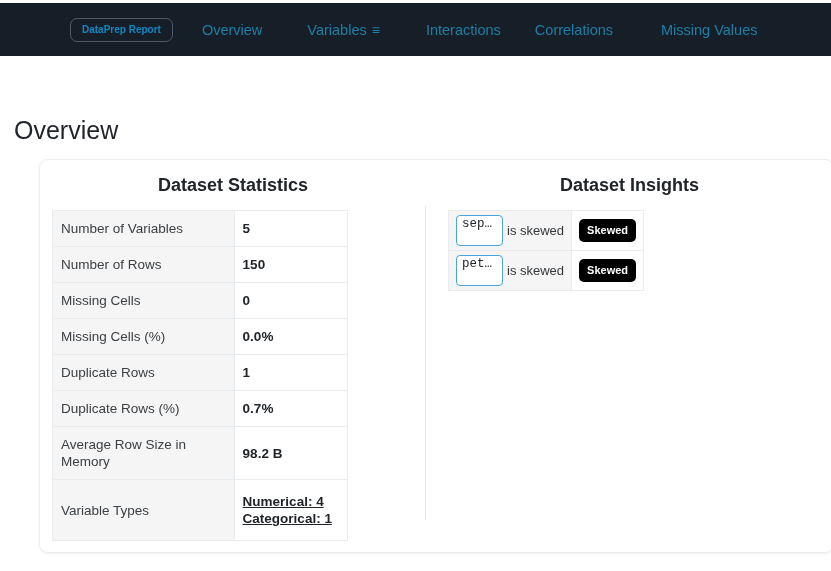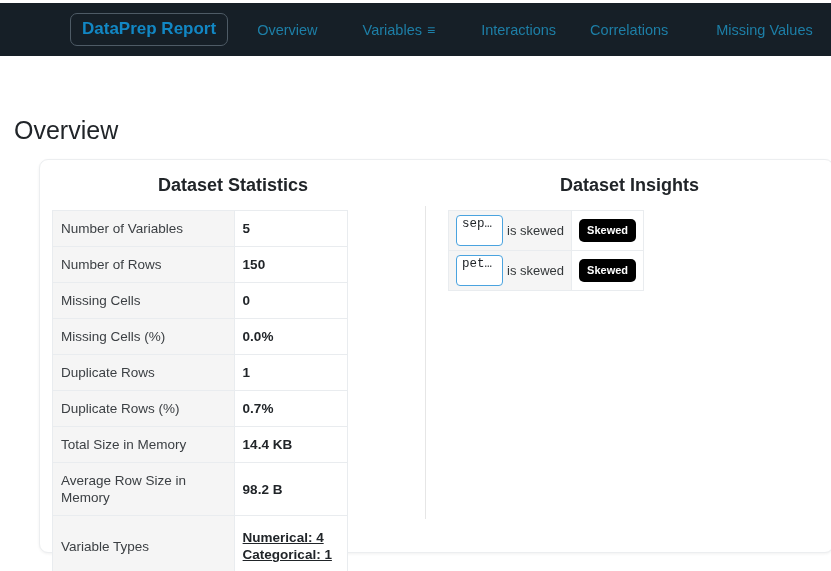--- a/index.html
+++ b/index.html
@@ -30,21 +30,21 @@
     padding-left: 70px;
   }
   .brand {
     display: inline-flex;
     align-items: center;
     justify-content: center;
     border: 1px solid #4e5b66;
     border-radius: 7px;
     padding: 5px 11px 6px 11px;
     color: #1287c4;
-    font-size: 17px;
+    font-size: 10px;
     font-weight: bold;
     letter-spacing: 0px;
     text-decoration: none;
     white-space: nowrap;
     cursor: pointer;
   }
   .nav-links {
     display: flex;
     align-items: center;
     margin-left: 24px;
@@ -272,24 +272,20 @@
               </tr>
               <tr>
                 <td class="k">Duplicate Rows</td>
                 <td class="v">1</td>
               </tr>
               <tr>
                 <td class="k">Duplicate Rows (%)</td>
                 <td class="v">0.7%</td>
               </tr>
               <tr>
-                <td class="k">Total Size in Memory</td>
-                <td class="v">14.4 KB</td>
-              </tr>
-              <tr>
                 <td class="k">Average Row Size in Memory</td>
                 <td class="v">98.2 B</td>
               </tr>
               <tr class="tall">
                 <td class="k">Variable Types</td>
                 <td class="v">
                   <span class="vt-line">Numerical: 4</span>
                   <span class="vt-line">Categorical: 1</span>
                 </td>
               </tr>

